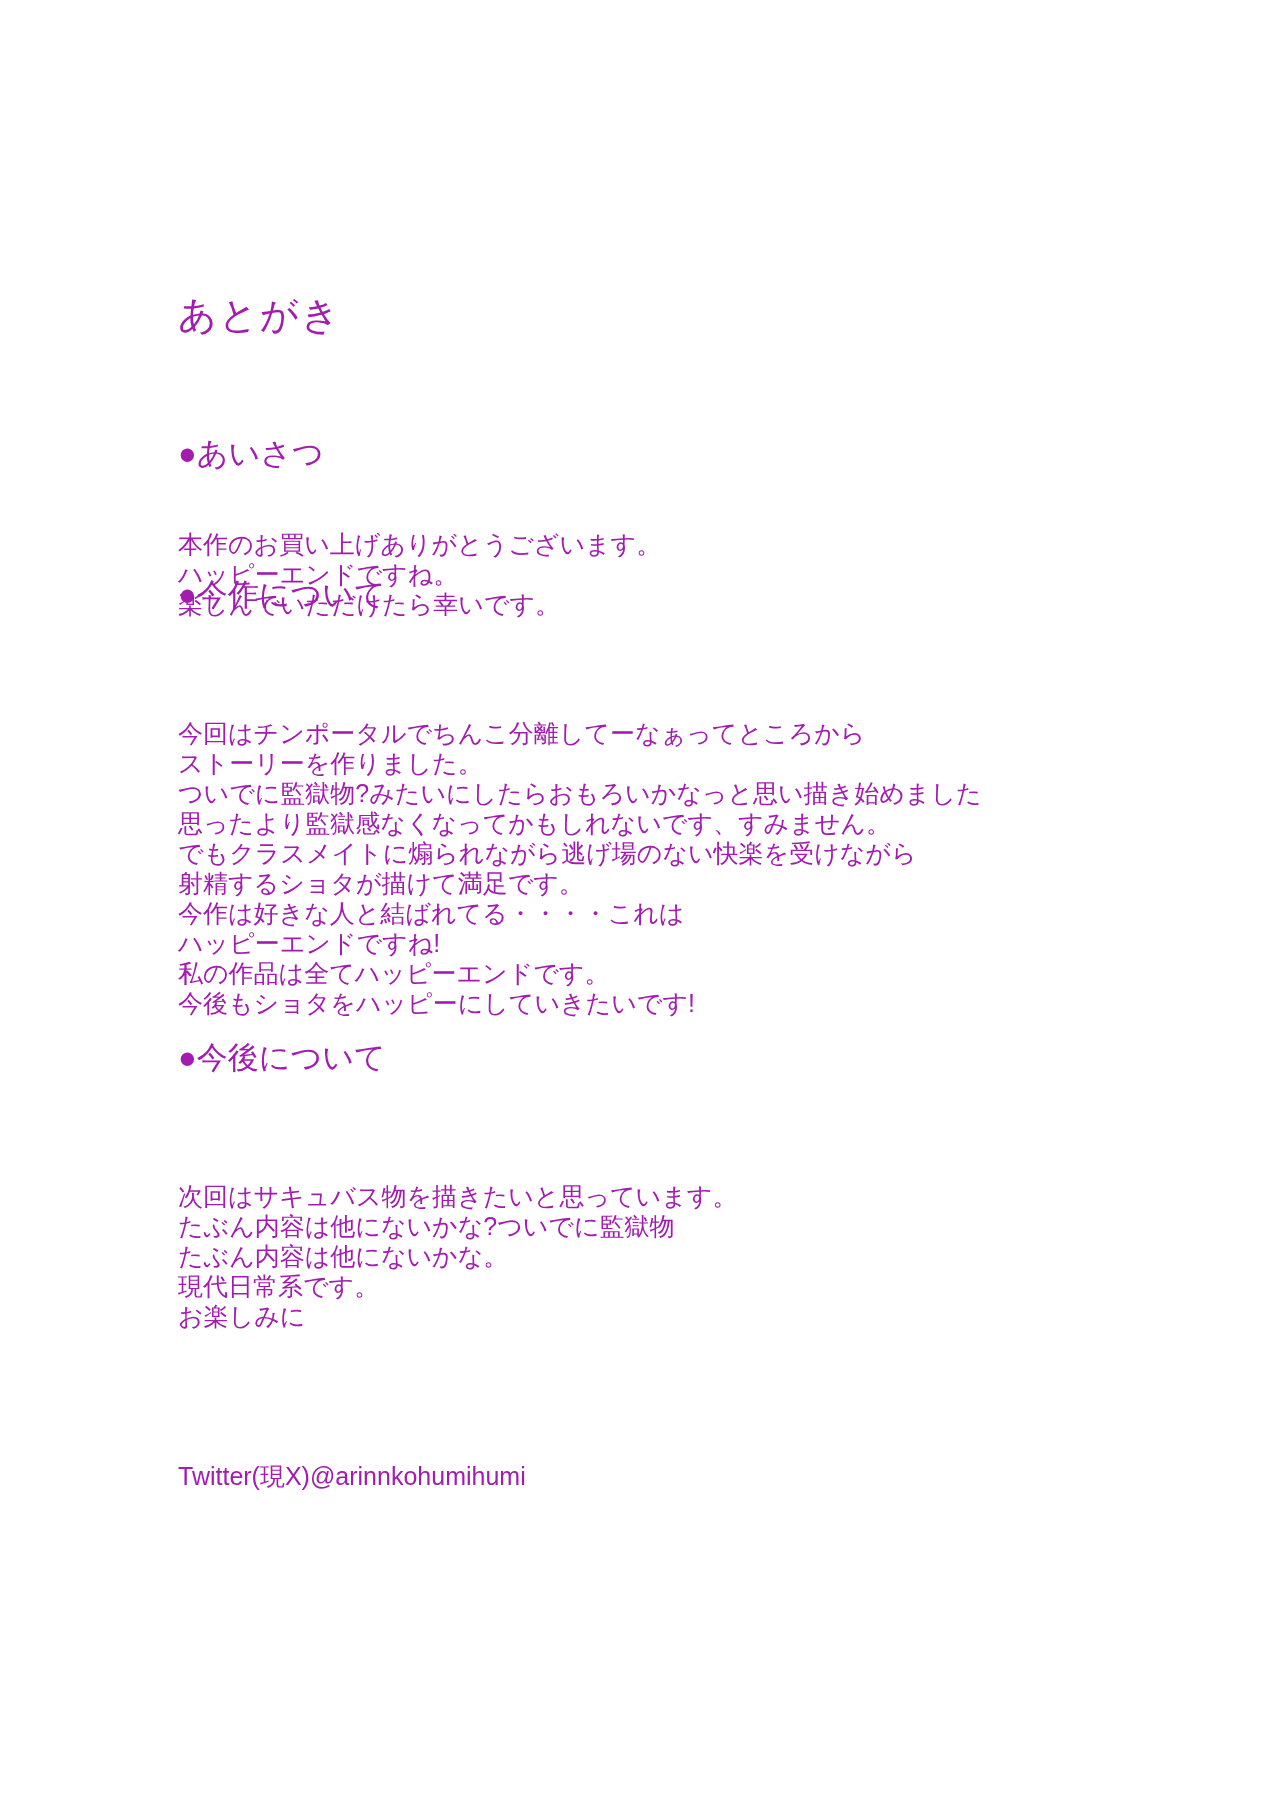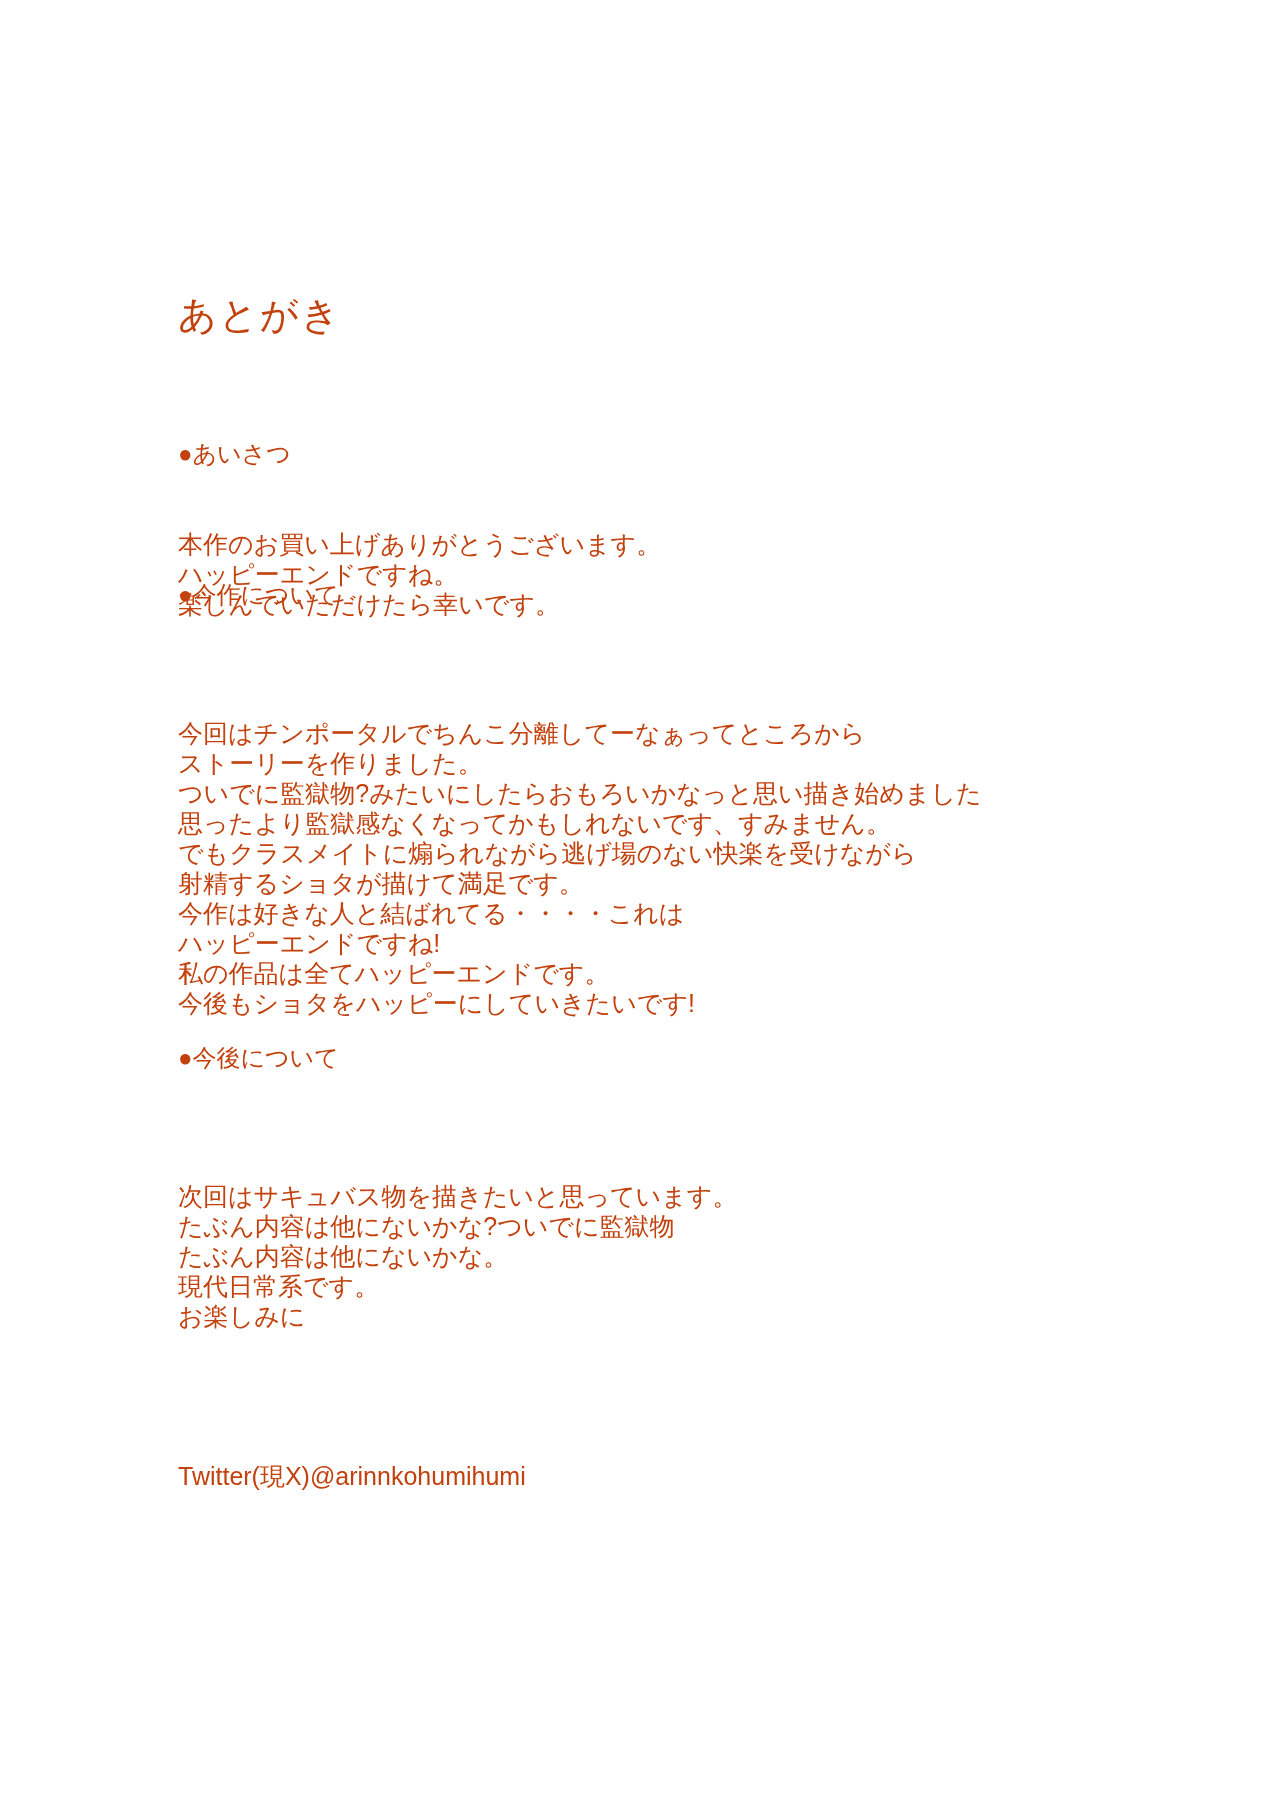--- a/index.html
+++ b/index.html
@@ -5,21 +5,21 @@
   html, body {
     margin: 0;
     padding: 0;
     background: #ffffff;
   }
   .page {
     position: relative;
     width: 1280px;
     height: 1810px;
     background: #ffffff;
-    color: #c2410c;
+    color: #a21caf;
     font-family: "Liberation Sans", sans-serif;
     overflow: hidden;
   }
   .title {
     position: absolute;
     left: 178px;
     top: 292px;
     margin: 0;
     font-size: 38px;
     font-weight: 500;
@@ -27,21 +27,21 @@
     line-height: 46px;
   }
   .block {
     position: absolute;
     left: 178px;
     font-size: 25px;
     line-height: 30px;
     white-space: pre;
   }
   .sec-heading {
-    font-size: 24px;
+    font-size: 31px;
     line-height: 30px;
     font-weight: 400;
   }
   .sec-body {
     margin-top: 48px;
   }
   .sec1 { top: 379px; }
   .sec2 { top: 520px; }
   .sec3 { top: 983px; }
   .sec4 { top: 1183px; }

